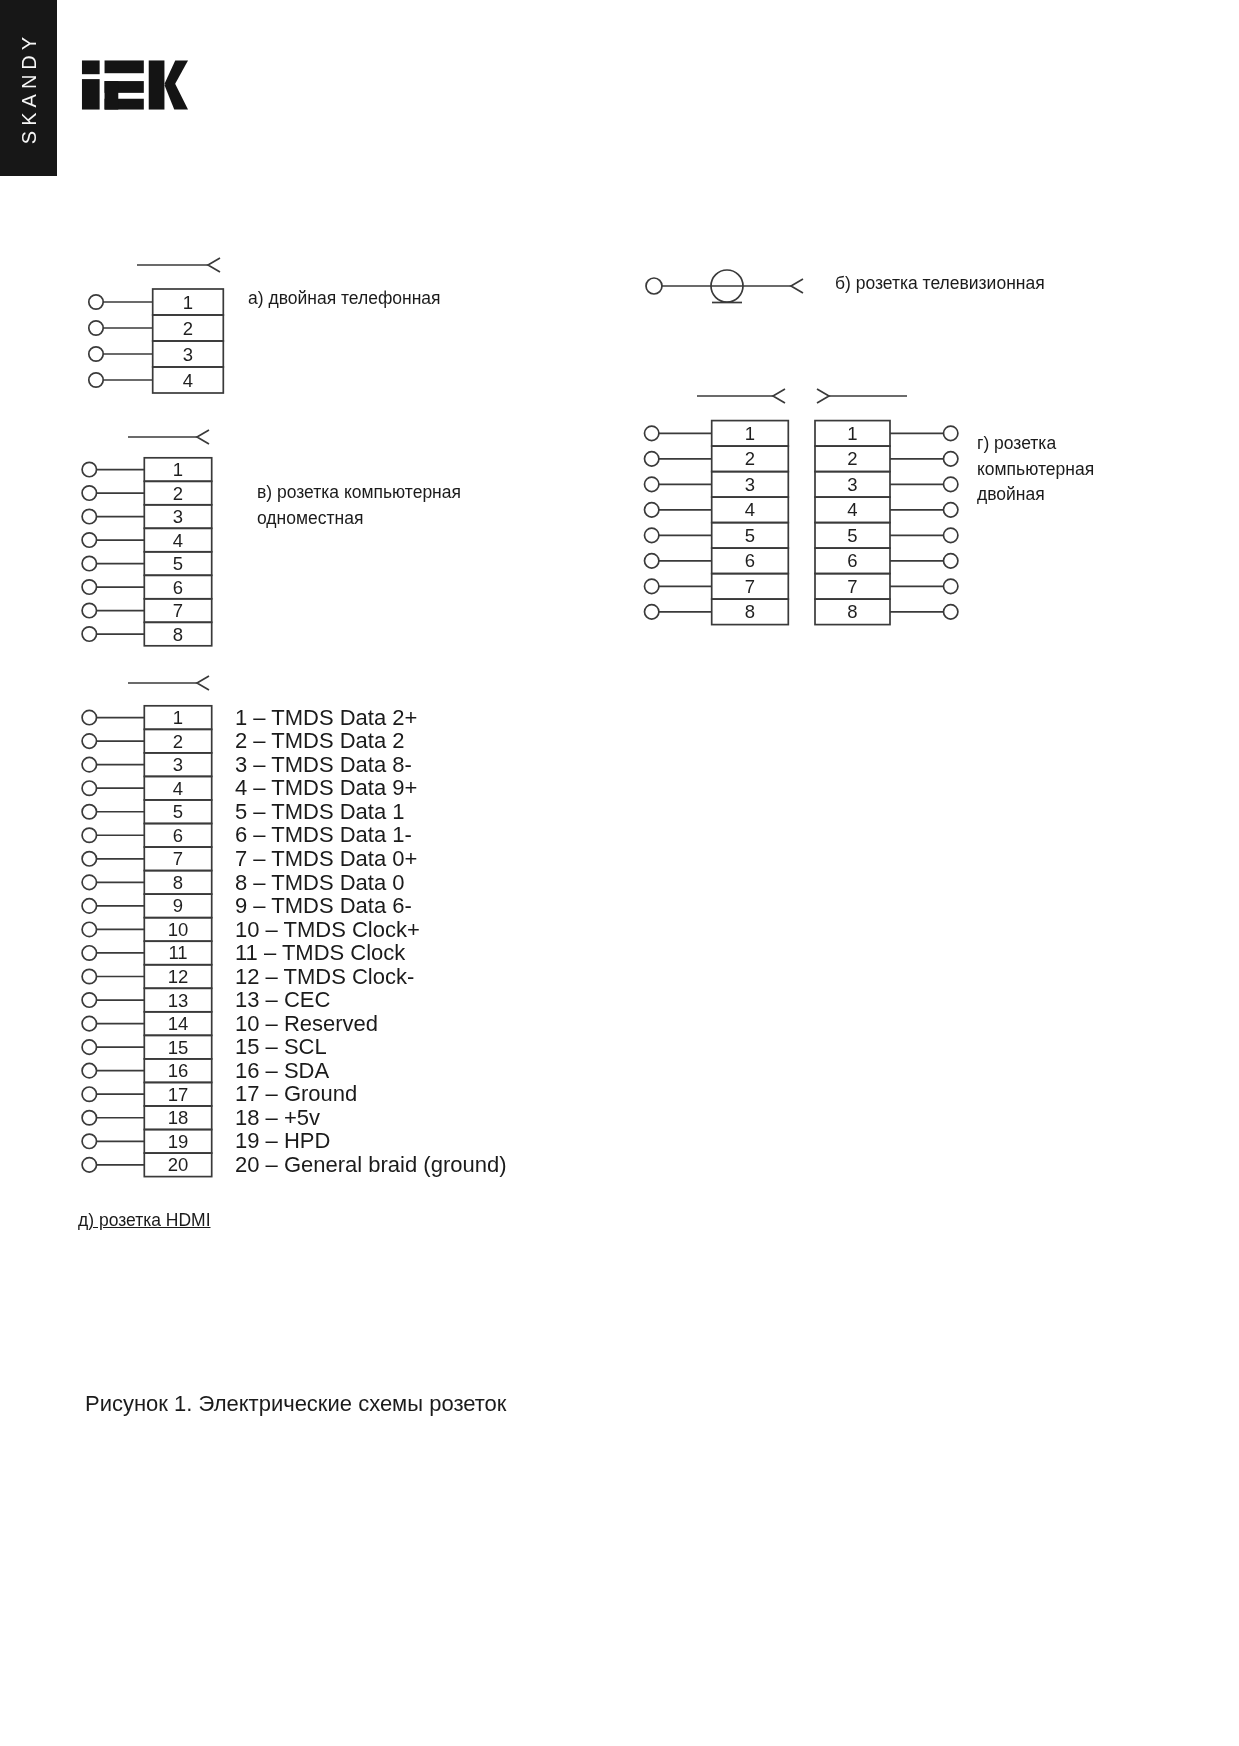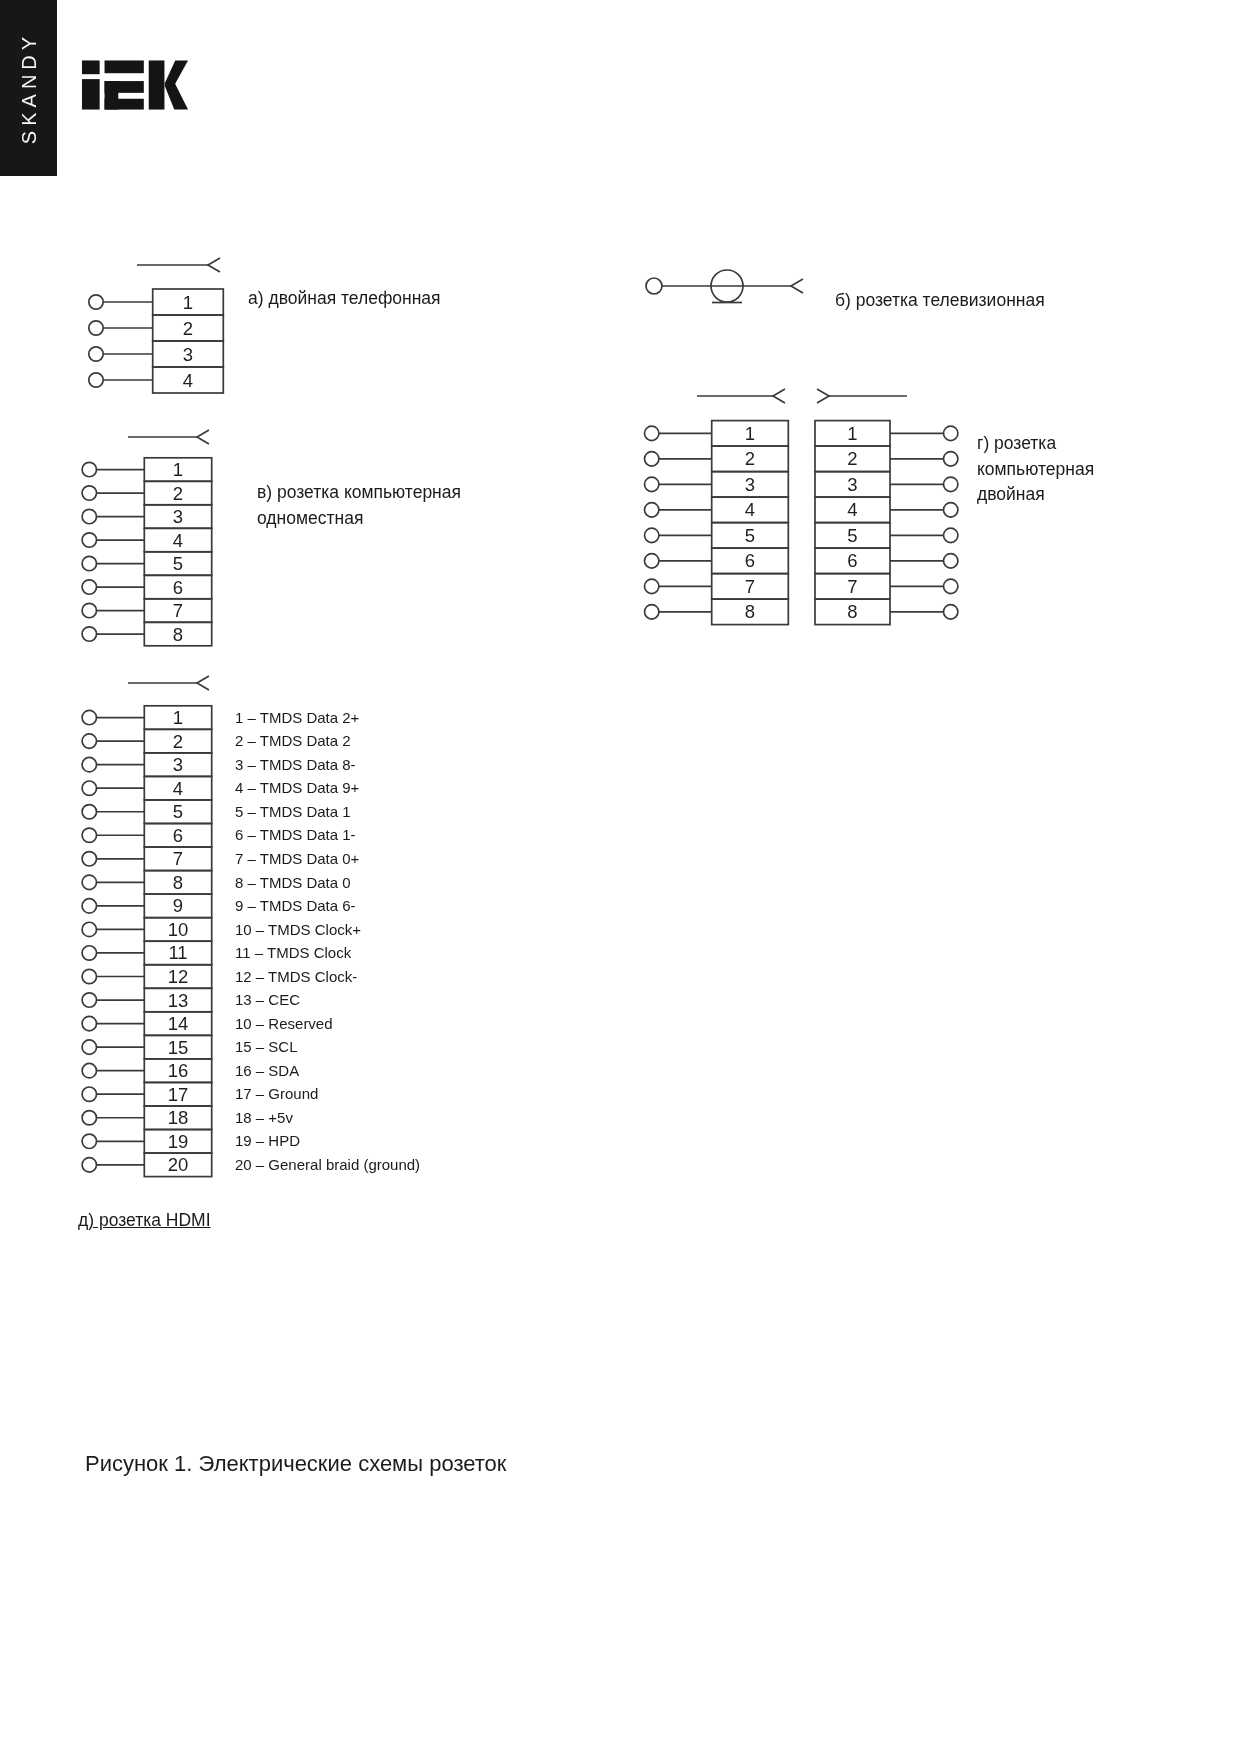--- a/index.html
+++ b/index.html
@@ -11,29 +11,29 @@
   
   #sidebar{position:absolute;left:0;top:0;width:57px;height:176px;background:#171717;}
   #sidebar span{
     position:absolute;left:50%;top:50%;
     transform:translate(-50%,-50%) rotate(-90deg);
     color:#f7f7f7;font-size:20px;letter-spacing:5px;white-space:nowrap;font-weight:400;
   }
   
   .dlabel{position:absolute;font-size:17.5px;line-height:25.5px;white-space:nowrap;color:#1b1b1b;}
   #label-a{left:248px;top:286px;}
-  #label-b{left:835px;top:288px;}
+  #label-b{left:835px;top:271px;}
   #label-v{left:257px;top:480px;}
   #label-g{left:977px;top:431px;}
   #label-d{left:78px;top:1208px;text-decoration:underline;}
   
-  #hdmi-pin-labels{position:absolute;left:235px;top:705.8px;font-size:15px;}
+  #hdmi-pin-labels{position:absolute;left:235px;top:705.8px;font-size:22px;}
   .hdmi-pin-label{height:23.54px;line-height:23.54px;white-space:nowrap;}
   
-  #caption{position:absolute;left:85px;top:1451px;font-size:22px;white-space:nowrap;color:#1b1b1b;}
+  #caption{position:absolute;left:85px;top:1391px;font-size:22px;white-space:nowrap;color:#1b1b1b;}
   
   #diagram-canvas{position:absolute;left:0;top:0;}
   .pin-num{font-family:"Liberation Sans",sans-serif;font-size:18.5px;fill:#1f1f1f;}
   #logo{position:absolute;left:80px;top:58px;}
 </style>
 </head>
 <body>
 
 <div id="page">
 

